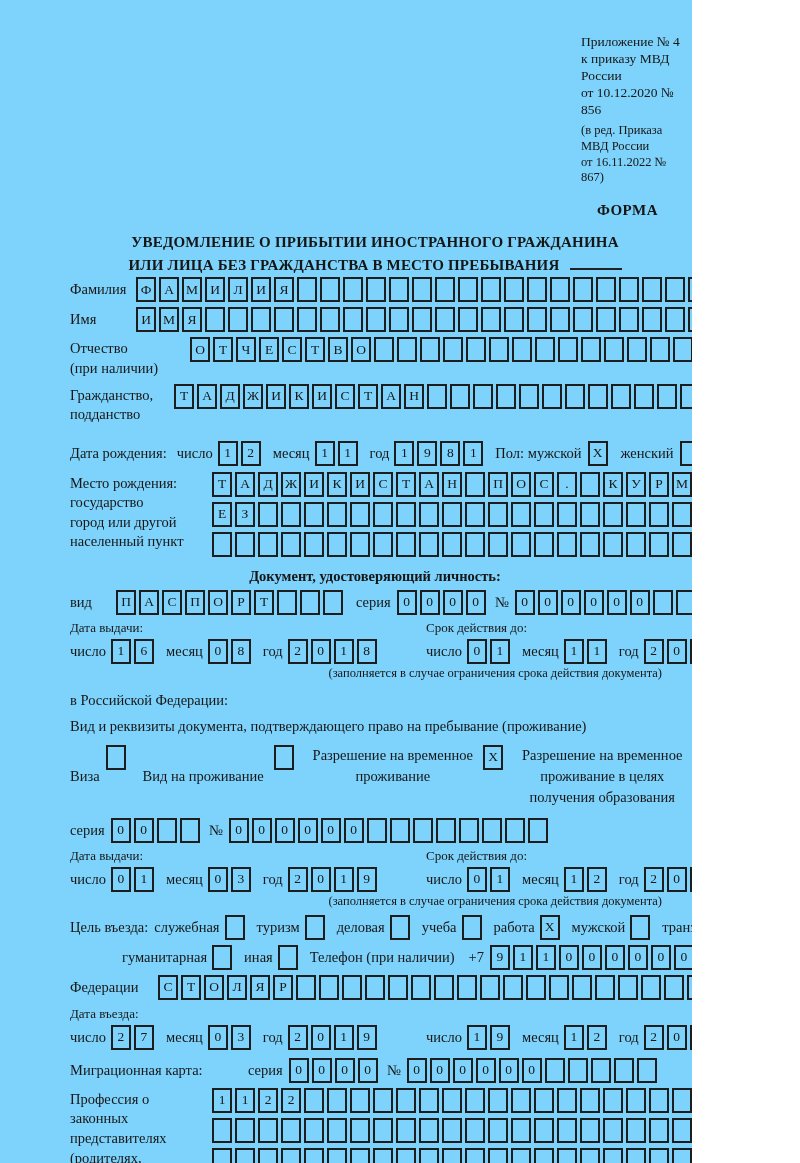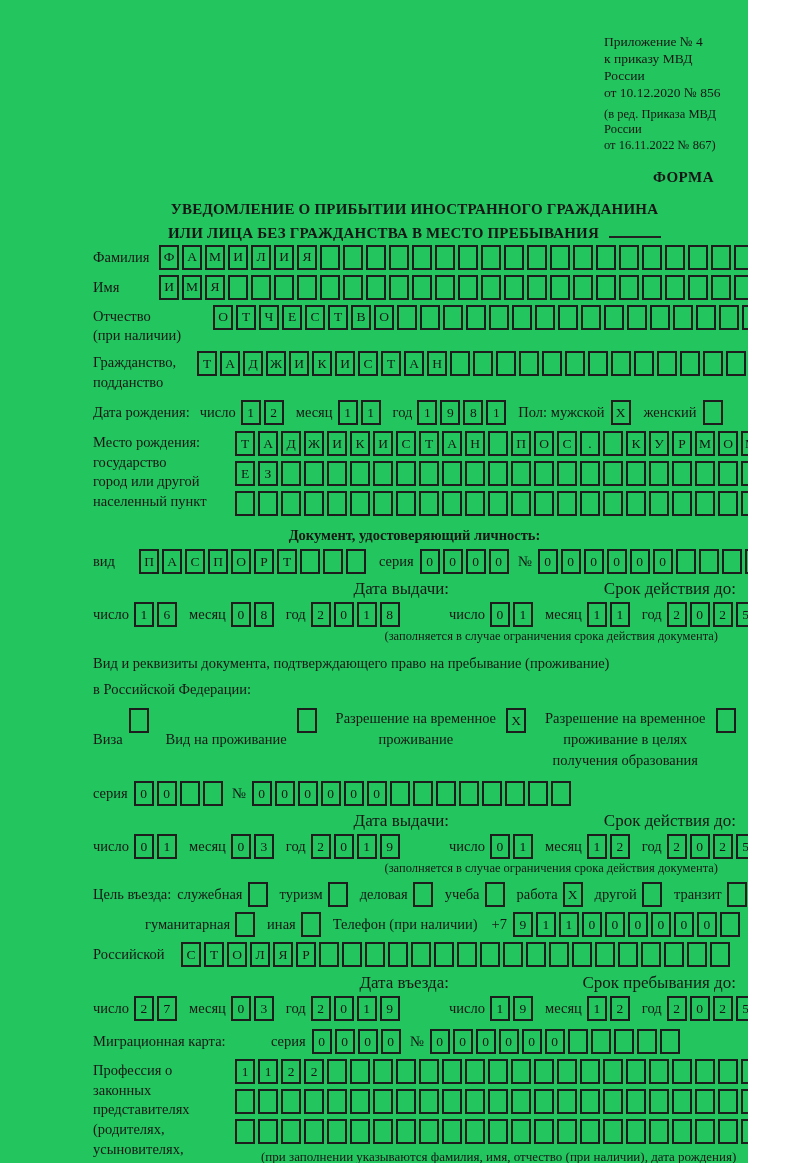--- a/index.html
+++ b/index.html
@@ -1,20 +1,20 @@
 <!DOCTYPE html>
 <html lang="ru"><head>
 <meta charset="utf-8">
 <style>
   html,body{margin:0;padding:0;background:#fff;}
   .page{
-    width:748px;height:1163px;box-sizing:border-box;overflow:hidden;
-    padding:34px 12px 16px 93px;
+    width:692px;height:1163px;box-sizing:border-box;overflow:hidden;
+    padding:34px 12px 16px 70px;
     font-family:"Liberation Serif","DejaVu Serif",serif;
-    color:#161616;background:#22c55e;
+    color:#161616;background:#7dd3fc;
   }
   .hdr-block{margin-left:511px;font-size:13.5px;line-height:1.25;}
   .hdr-block .sub{font-size:12.5px;margin-top:5px;}
   .forma{text-align:right;padding-right:22px;font-weight:bold;font-size:15px;margin-top:16px;letter-spacing:.5px;}
   .title{text-align:center;font-weight:bold;font-size:15px;line-height:1.55;margin-top:12px;letter-spacing:.2px;}
   .title .uline{display:inline-block;width:52px;border-bottom:2px solid #222;height:14px;margin-left:10px;}
   .sec-heading{font-weight:bold;font-size:14.5px;margin-top:22px;margin-bottom:16px;letter-spacing:.2px;}
   .row{display:flex;align-items:flex-start;margin-bottom:5px;}
   .lbl{font-size:14.5px;flex:none;line-height:1.35;padding-top:3px;}
   .lbl.multi{padding-top:2px;}
@@ -24,21 +24,21 @@
     width:20px;height:25px;box-sizing:border-box;border:2px solid #1d1d1d;
     margin-right:3px;font-size:13.5px;
   }
   .w{font-size:14.5px;flex:none;align-self:center;}
   .dg{display:flex;align-items:center;}
   .dg .w{margin-right:5px;}
   .dg .cells{margin-right:9px;}
   .twocol{display:flex;}
   .col-l{width:356px;flex:none;}
   .col-r{flex:1;}
-  .dhead{text-align:right;font-size:17px;margin-bottom:3px;}
+  .dhead{text-align:left;font-size:13px;margin-bottom:3px;}
   .note{font-size:12.5px;text-align:right;padding-right:18px;margin-top:2px;margin-bottom:6px;}
   .intro{font-size:14.5px;line-height:1.8;}
   .cb-row{display:flex;align-items:flex-start;margin-top:6px;margin-bottom:10px;}
   .cb-ml{font-size:14.5px;text-align:center;line-height:1.45;flex:none;}
   .opt{display:flex;align-items:center;}
   .opt .w{margin-right:5px;}
   .opt .cells{margin-right:9px;}
   .center-head{text-align:center;font-weight:bold;font-size:14.5px;margin:6px 0 5px 0;}
   .stack > .cells{margin-bottom:5px;}
   .bottom-note{font-size:13px;padding-left:168px;margin-top:4px;}
@@ -190,21 +190,21 @@
         <span class="cell"></span>
         <span class="cell"></span>
         <span class="cell"></span>
         <span class="cell"></span>
         <span class="cell"></span>
         <span class="cell"></span>
         <span class="cell"></span>
       </span>
   </div>
 
-  <div class="row" style="align-items:center;margin-top:8px;">
+  <div class="row" style="align-items:center;margin-top:16px;">
     <span class="w mr10">Дата рождения:</span>
     <span class="dg">
       <span class="w">число</span>
       <span class="cells">
           <span class="cell">1</span>
           <span class="cell">2</span>
         </span>
       <span class="w">месяц</span>
       <span class="cells">
           <span class="cell">1</span>
@@ -395,22 +395,22 @@
       <span class="cells">
           <span class="cell">2</span>
           <span class="cell">0</span>
           <span class="cell">2</span>
           <span class="cell">5</span>
         </span>
     </div>
   </div>
   <div class="note">(заполняется в случае ограничения срока действия документа)</div>
 
+  <div class="intro">в Российской Федерации:</div>
   <div class="intro">Вид и реквизиты документа, подтверждающего право на пребывание (проживание)</div>
-  <div class="intro">в Российской Федерации:</div>
 
   <div class="cb-row">
     <span class="w mr6">Виза</span>
     <span class="cells" style="margin-right:14px;">
         <span class="cell"></span>
       </span>
     <span class="w mr10">Вид на проживание</span>
     <span class="cells" style="margin-right:16px;">
         <span class="cell"></span>
       </span>
@@ -530,21 +530,21 @@
           <span class="cell"></span>
         </span>
       </span>
     <span class="opt">
         <span class="w">работа</span>
         <span class="cells">
           <span class="cell">X</span>
         </span>
       </span>
     <span class="opt">
-        <span class="w">другой</span>
+        <span class="w">мужской</span>
         <span class="cells">
           <span class="cell"></span>
         </span>
       </span>
     <span class="opt">
         <span class="w">транзит</span>
         <span class="cells">
           <span class="cell"></span>
         </span>
       </span>
@@ -573,21 +573,21 @@
         <span class="cell">0</span>
         <span class="cell">0</span>
         <span class="cell">0</span>
         <span class="cell">0</span>
         <span class="cell">0</span>
         <span class="cell"></span>
       </span>
   </div>
 
   <div class="row" style="align-items:center;">
-    <span class="w" style="width:88px;">Российской</span>
+    <span class="w" style="width:88px;">Федерации</span>
     <span class="cells">
         <span class="cell">С</span>
         <span class="cell">Т</span>
         <span class="cell">О</span>
         <span class="cell">Л</span>
         <span class="cell">Я</span>
         <span class="cell">Р</span>
         <span class="cell"></span>
         <span class="cell"></span>
         <span class="cell"></span>
@@ -604,21 +604,20 @@
         <span class="cell"></span>
         <span class="cell"></span>
         <span class="cell"></span>
         <span class="cell"></span>
         <span class="cell"></span>
       </span>
   </div>
 
   <div class="twocol" style="margin-top:6px;">
     <div class="col-l dhead">Дата въезда:</div>
-    <div class="col-r dhead">Срок пребывания до:</div>
   </div>
   <div class="twocol">
     <div class="col-l dg">
       <span class="w">число</span>
       <span class="cells">
           <span class="cell">2</span>
           <span class="cell">7</span>
         </span>
       <span class="w">месяц</span>
       <span class="cells">

